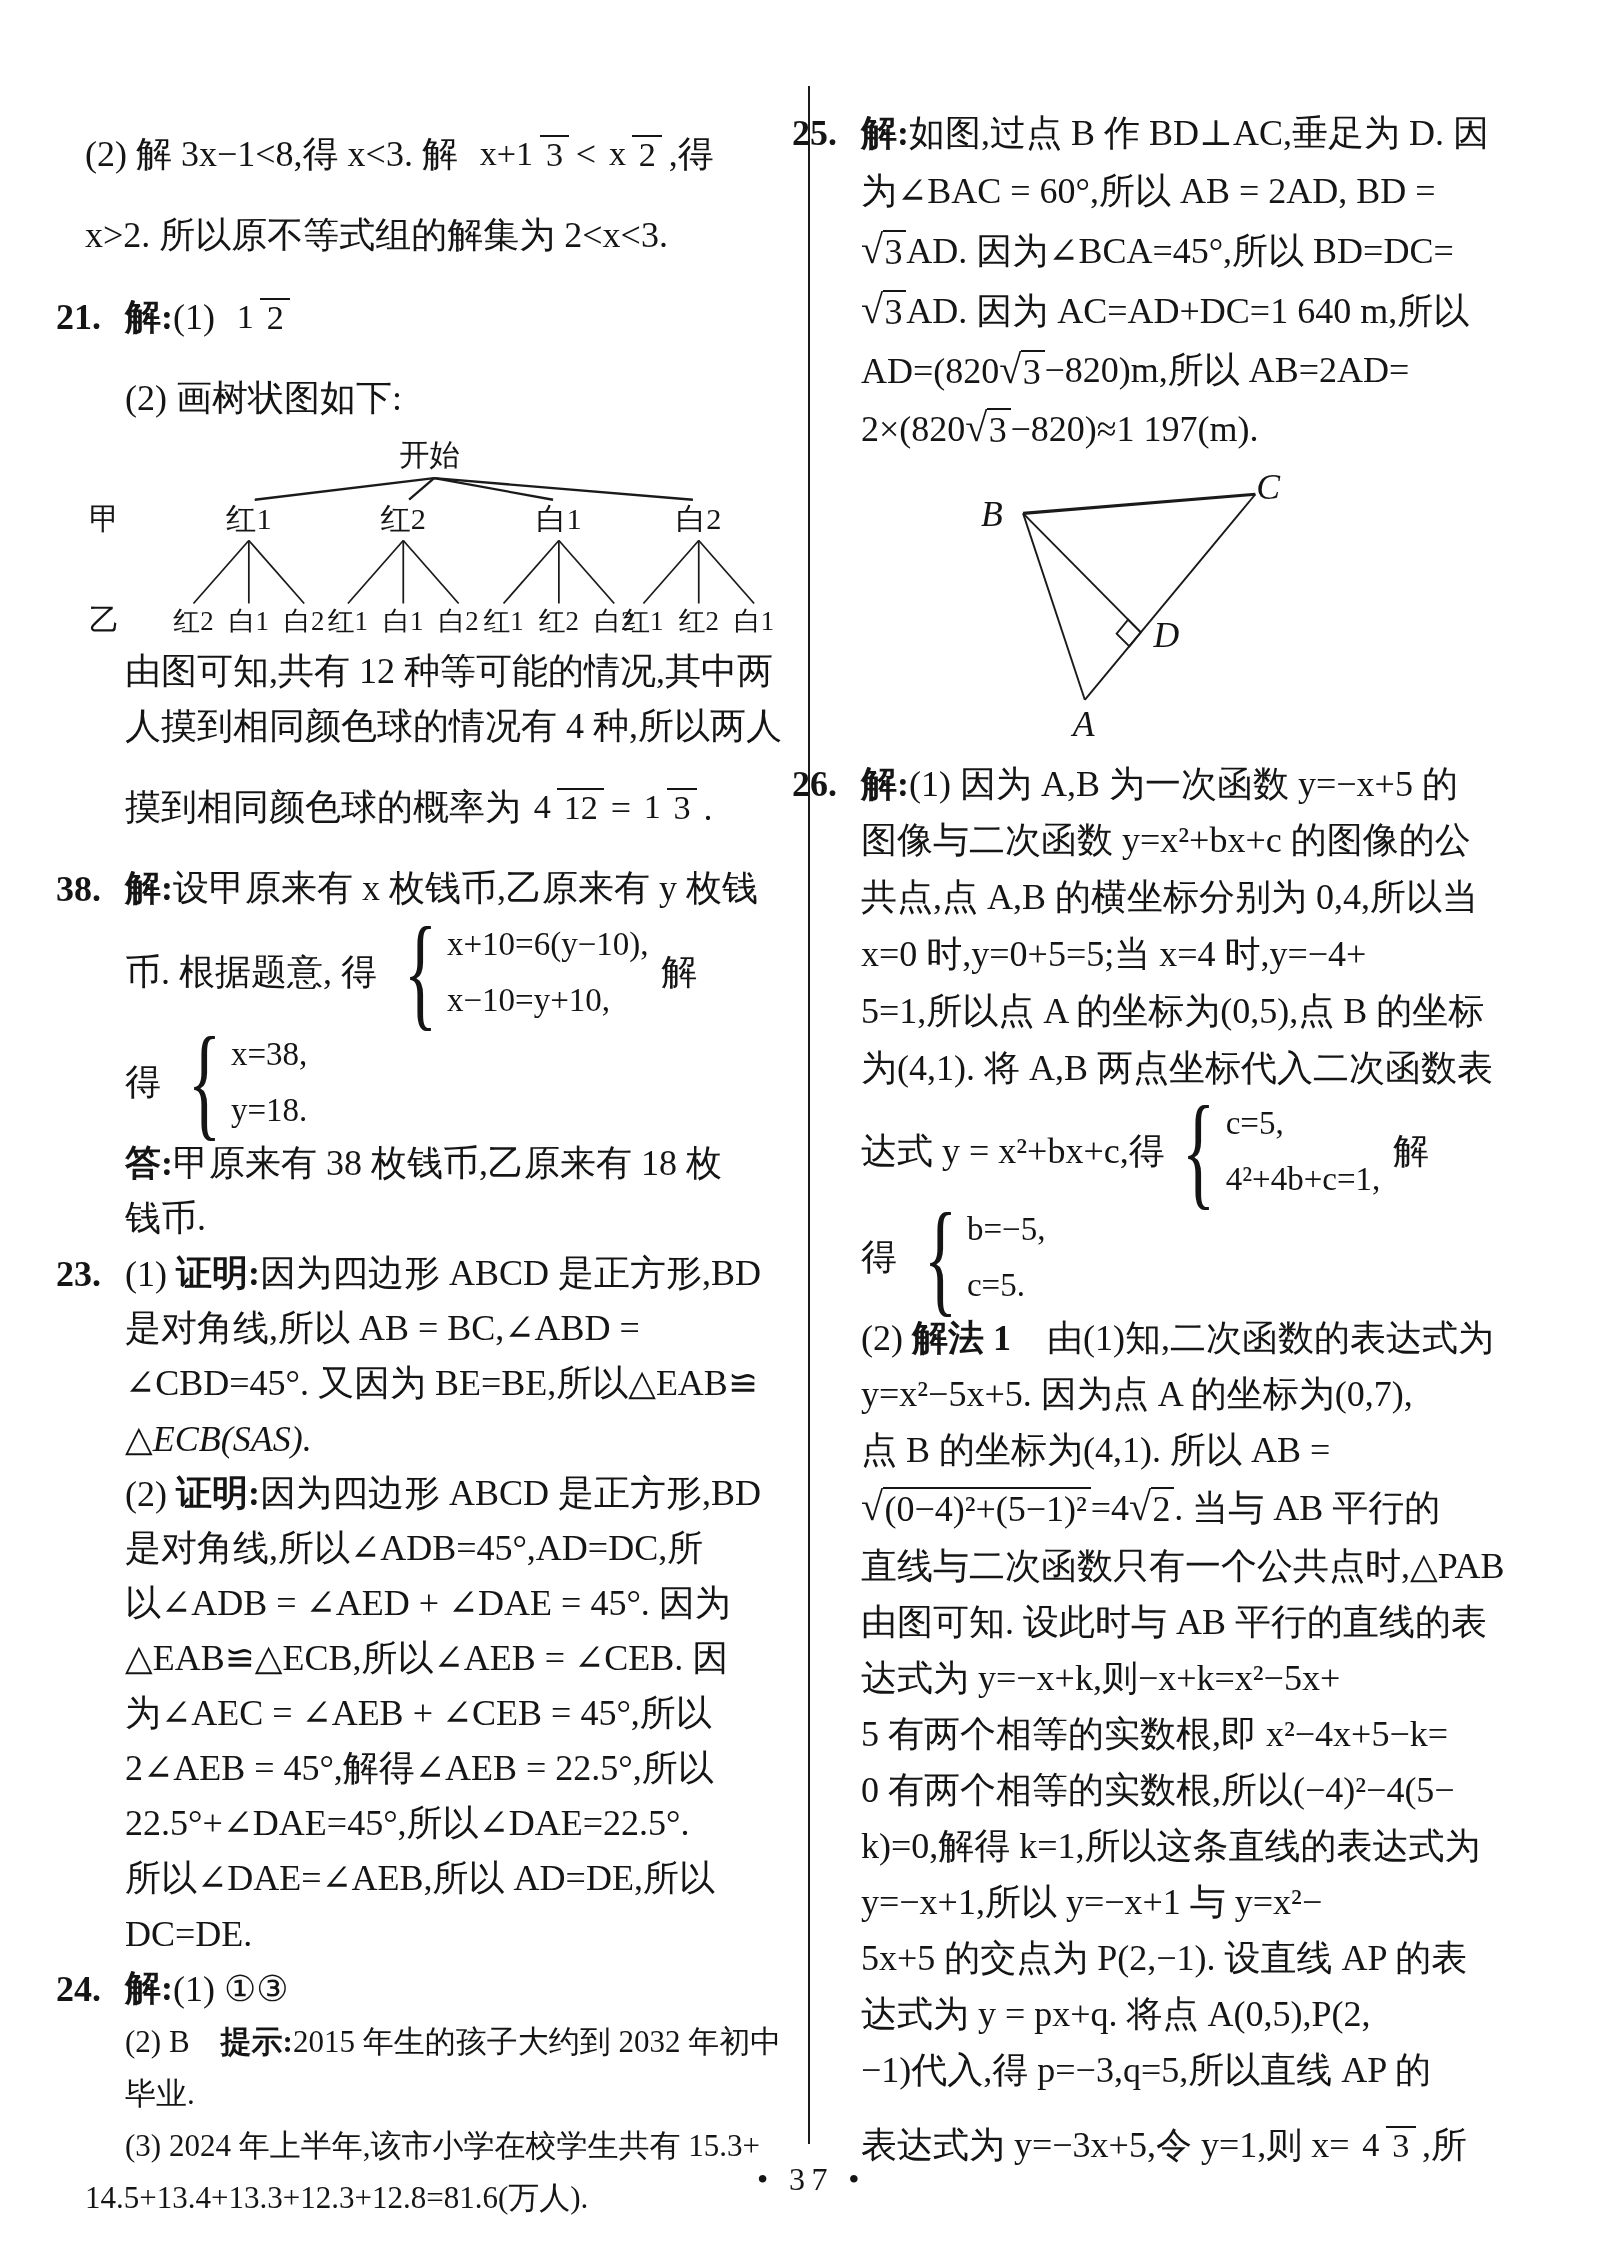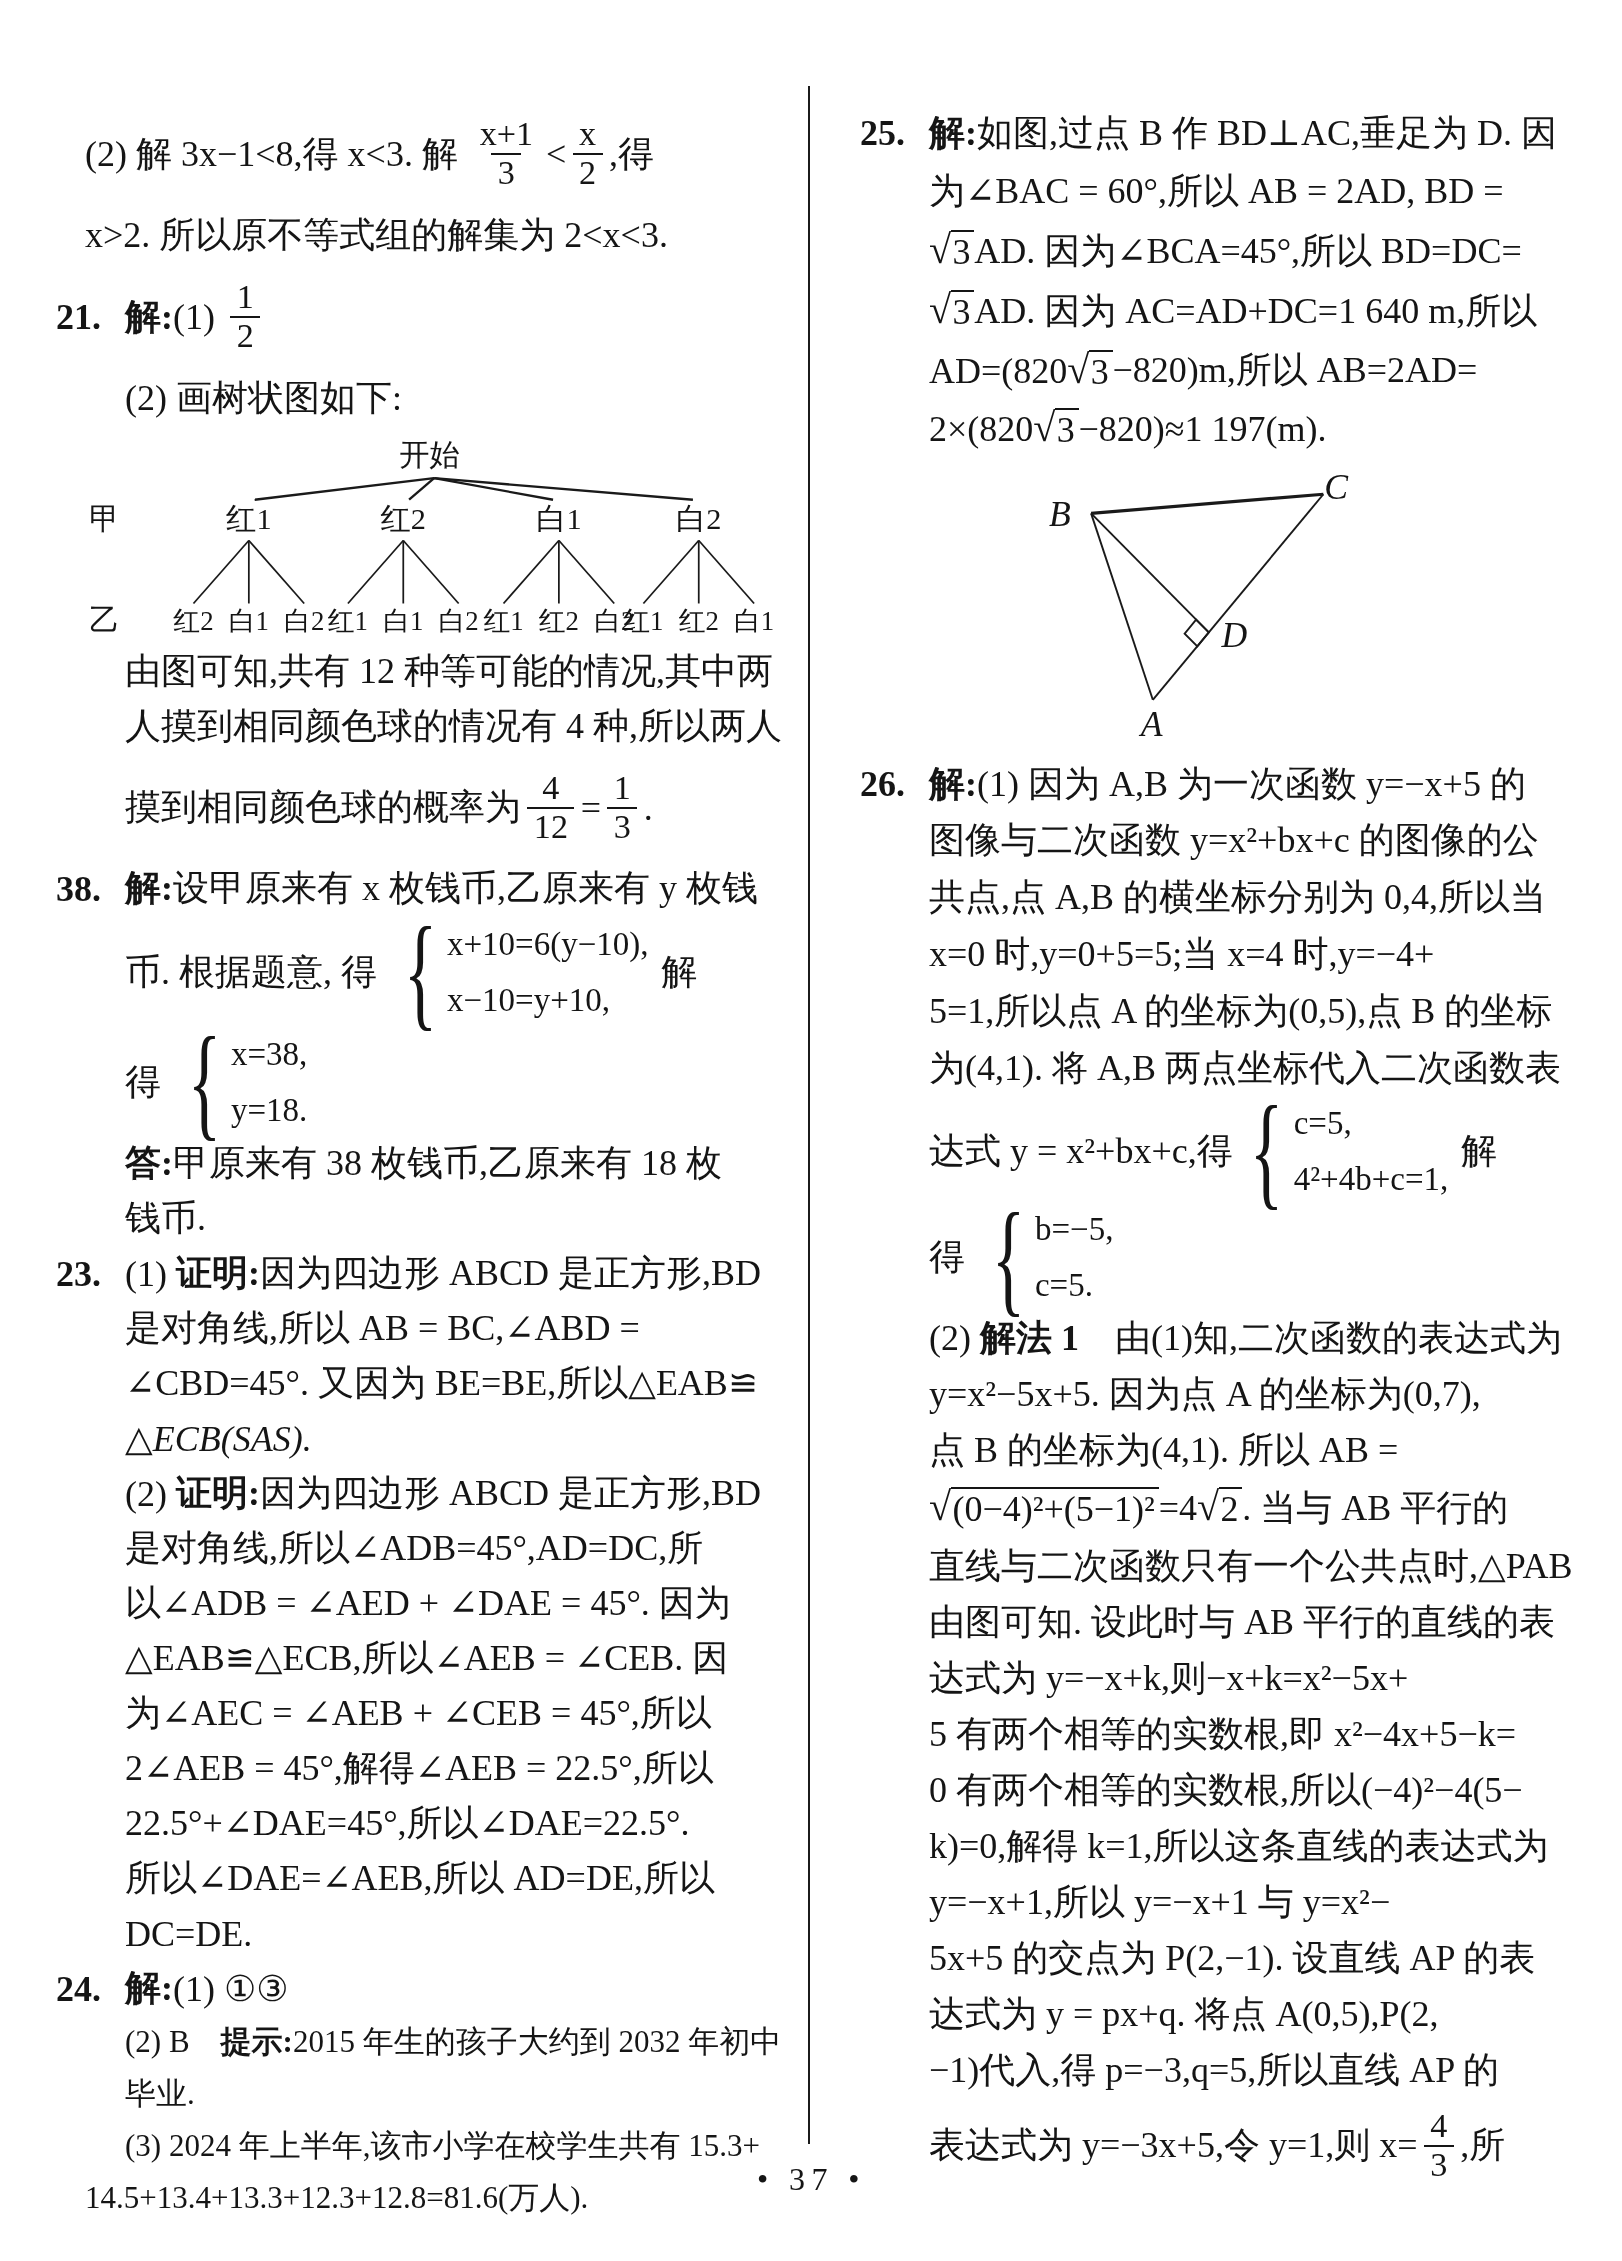--- a/index.html
+++ b/index.html
@@ -6,37 +6,37 @@
   .page{
     position:relative;
     width:1623px;height:2261px;
     background:#ffffff;
     color:#151515;
     font-family:"Liberation Serif","DejaVu Serif",serif;
     overflow:hidden;
   }
   .col{position:absolute;}
   .col-left{left:56px;top:100px;width:739px;}
-  .col-right{left:860px;top:105px;width:745px;}
+  .col-right{left:792px;top:105px;width:745px;}
   .divider{position:absolute;left:808px;top:86px;width:1.9px;height:2058px;background:#1b1b1b;}
   .line{
     position:relative;display:flex;align-items:center;
     padding-left:69px;font-size:36px;box-sizing:border-box;
   }
   .line .num{
     position:absolute;left:0;top:50%;transform:translateY(-50%);
     font-weight:700;
   }
   .line.outdent{padding-left:29px;}
   .line.small{font-size:31px;}
   .content{white-space:nowrap;display:inline-flex;align-items:center;}
   .seg{display:inline-block;white-space:pre;}
   .bold{font-weight:700;}
   
-  .frac{display:inline-flex;flex-direction:column;align-items:center;vertical-align:middle;margin:0 6.4px;font-size:0.95em;}
+  .frac{display:inline-flex;flex-direction:row;align-items:center;vertical-align:middle;margin:0 6.4px;font-size:0.95em;}
   .frac .fn{padding:0 6.4px;line-height:1.08;}
   .frac .fd{border-top:2.5px solid #151515;padding:0 6.4px;line-height:1.08;}
   
   .cases{display:inline-flex;align-items:center;margin:0 3.8px;}
   .cases .brace{
     font-size:127px;font-weight:400;line-height:0.85;
     transform:scaleX(0.55);margin-right:-3.8px;
   }
   .cases .crows{display:inline-flex;flex-direction:column;gap:21.6px;font-size:33px;}
   .cases .crow{line-height:1.05;white-space:pre;}

